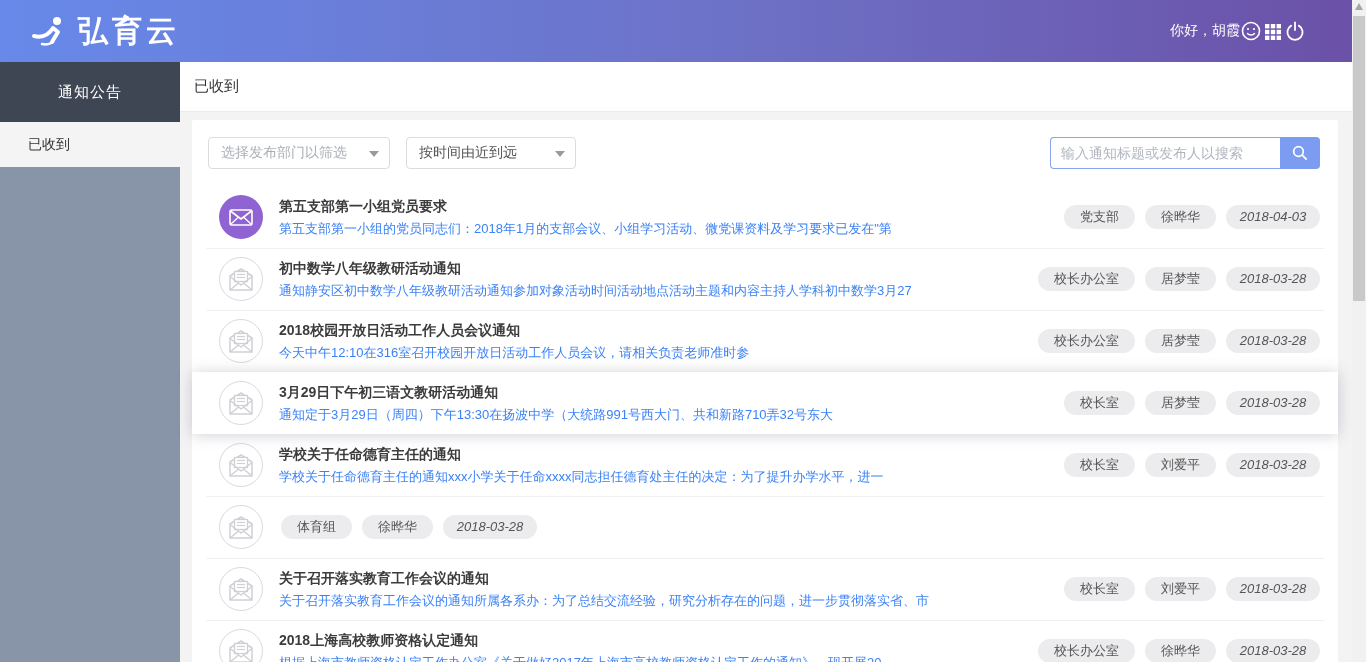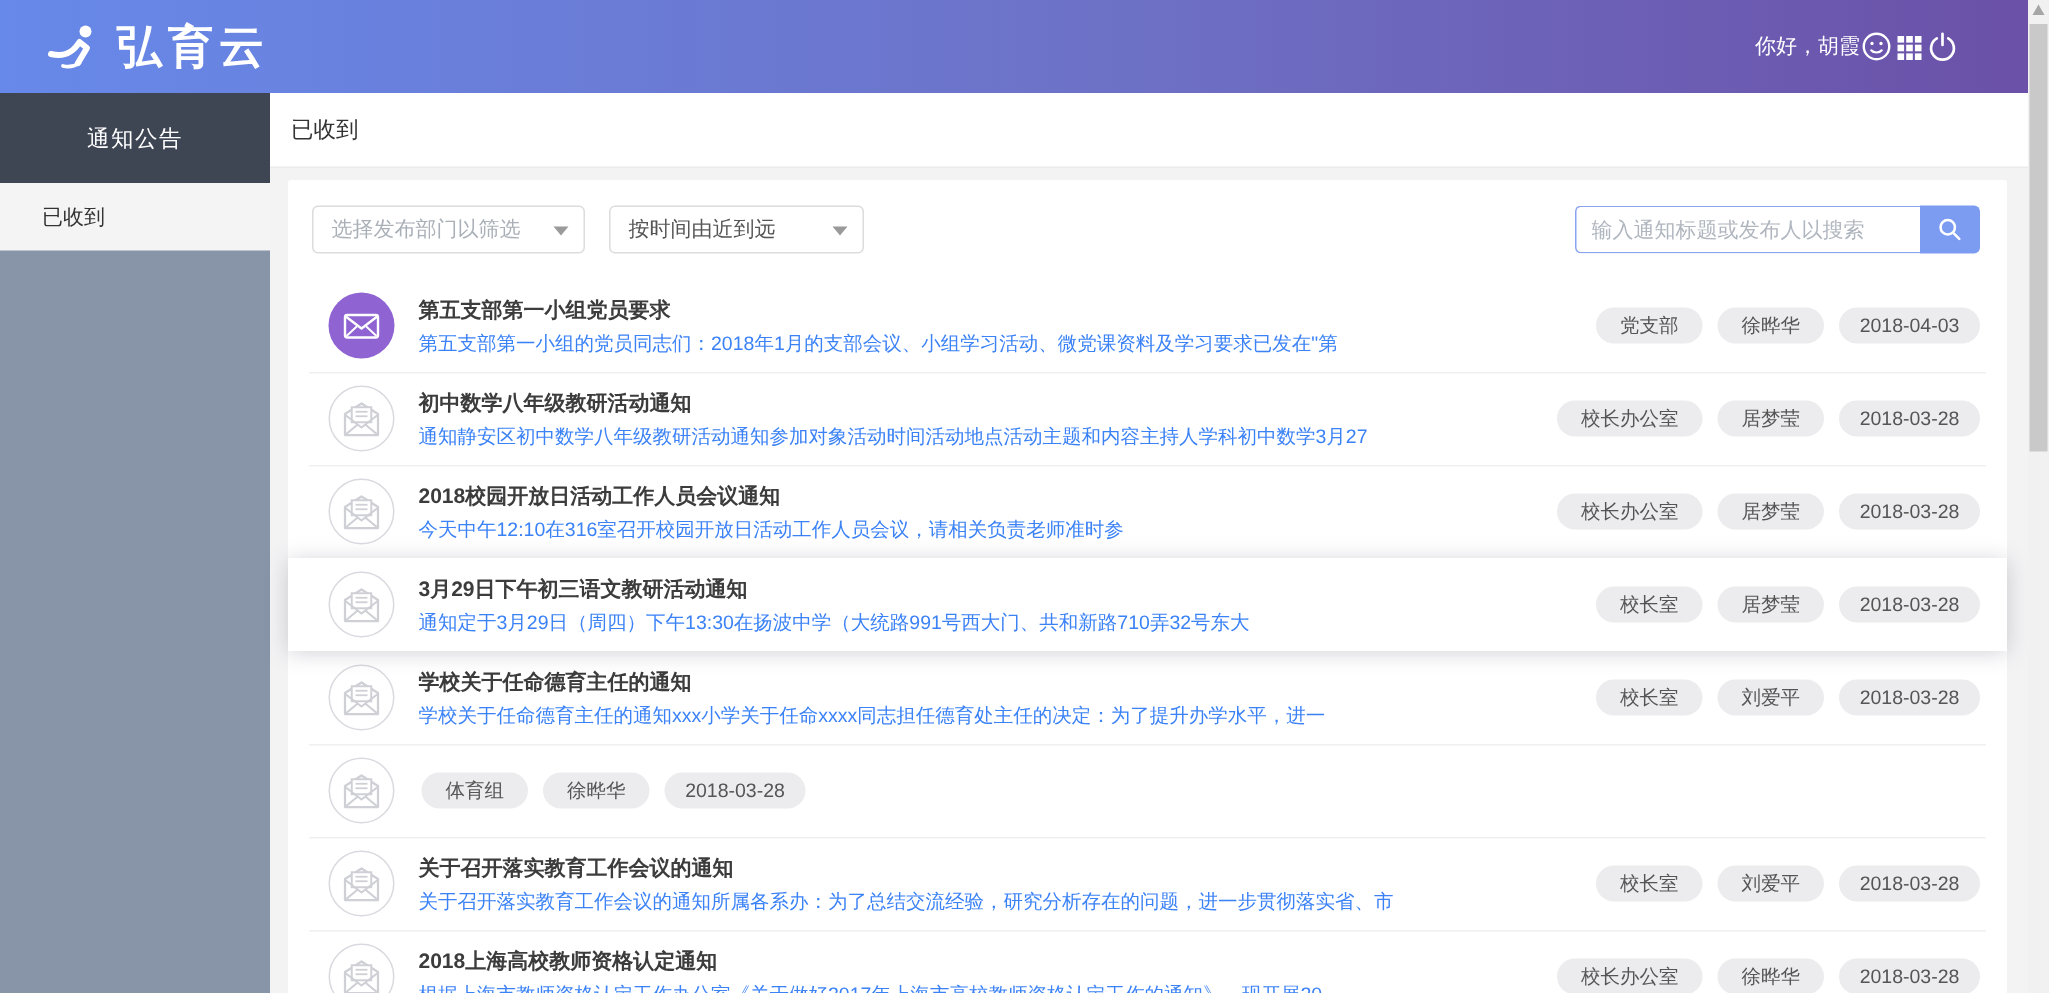--- a/index.html
+++ b/index.html
@@ -76,21 +76,21 @@
 
   .texts { margin-left:16px; flex:1; min-width:0; overflow:hidden; }
   .title { font-size:14px; font-weight:bold; color:#3c3c3c; line-height:20px;
     white-space:nowrap; overflow:hidden; }
   .summary { font-size:13px; color:#3b82f6; line-height:19px; margin-top:3px;
     white-space:nowrap; overflow:hidden; }
 
   .tags { display:flex; align-items:center; gap:10px; margin-left:18px; flex:0 0 auto; }
   .pill { background:#ececee; border-radius:12px; height:24px; line-height:24px;
     padding:0 16px; font-size:13px; color:#555; white-space:nowrap; text-align:center; }
-  .pill.date { min-width:94px; padding:0 12px; }
+  .pill.date { min-width:94px; padding:0 12px;font-style:italic; }
 
   
   .scrollbar { position:absolute; right:0; top:0; width:14px; height:662px;
     background:#f1f1f1; z-index:40; }
   .scroll-up { position:absolute; top:3px; left:3px; width:0; height:0;
     border-left:4px solid transparent; border-right:4px solid transparent;
     border-bottom:7px solid #a6a6a6; }
   .scroll-thumb { position:absolute; top:16px; left:1px; width:12px; height:285px;
     background:#c9c9c9; cursor:pointer; }
 </style>

